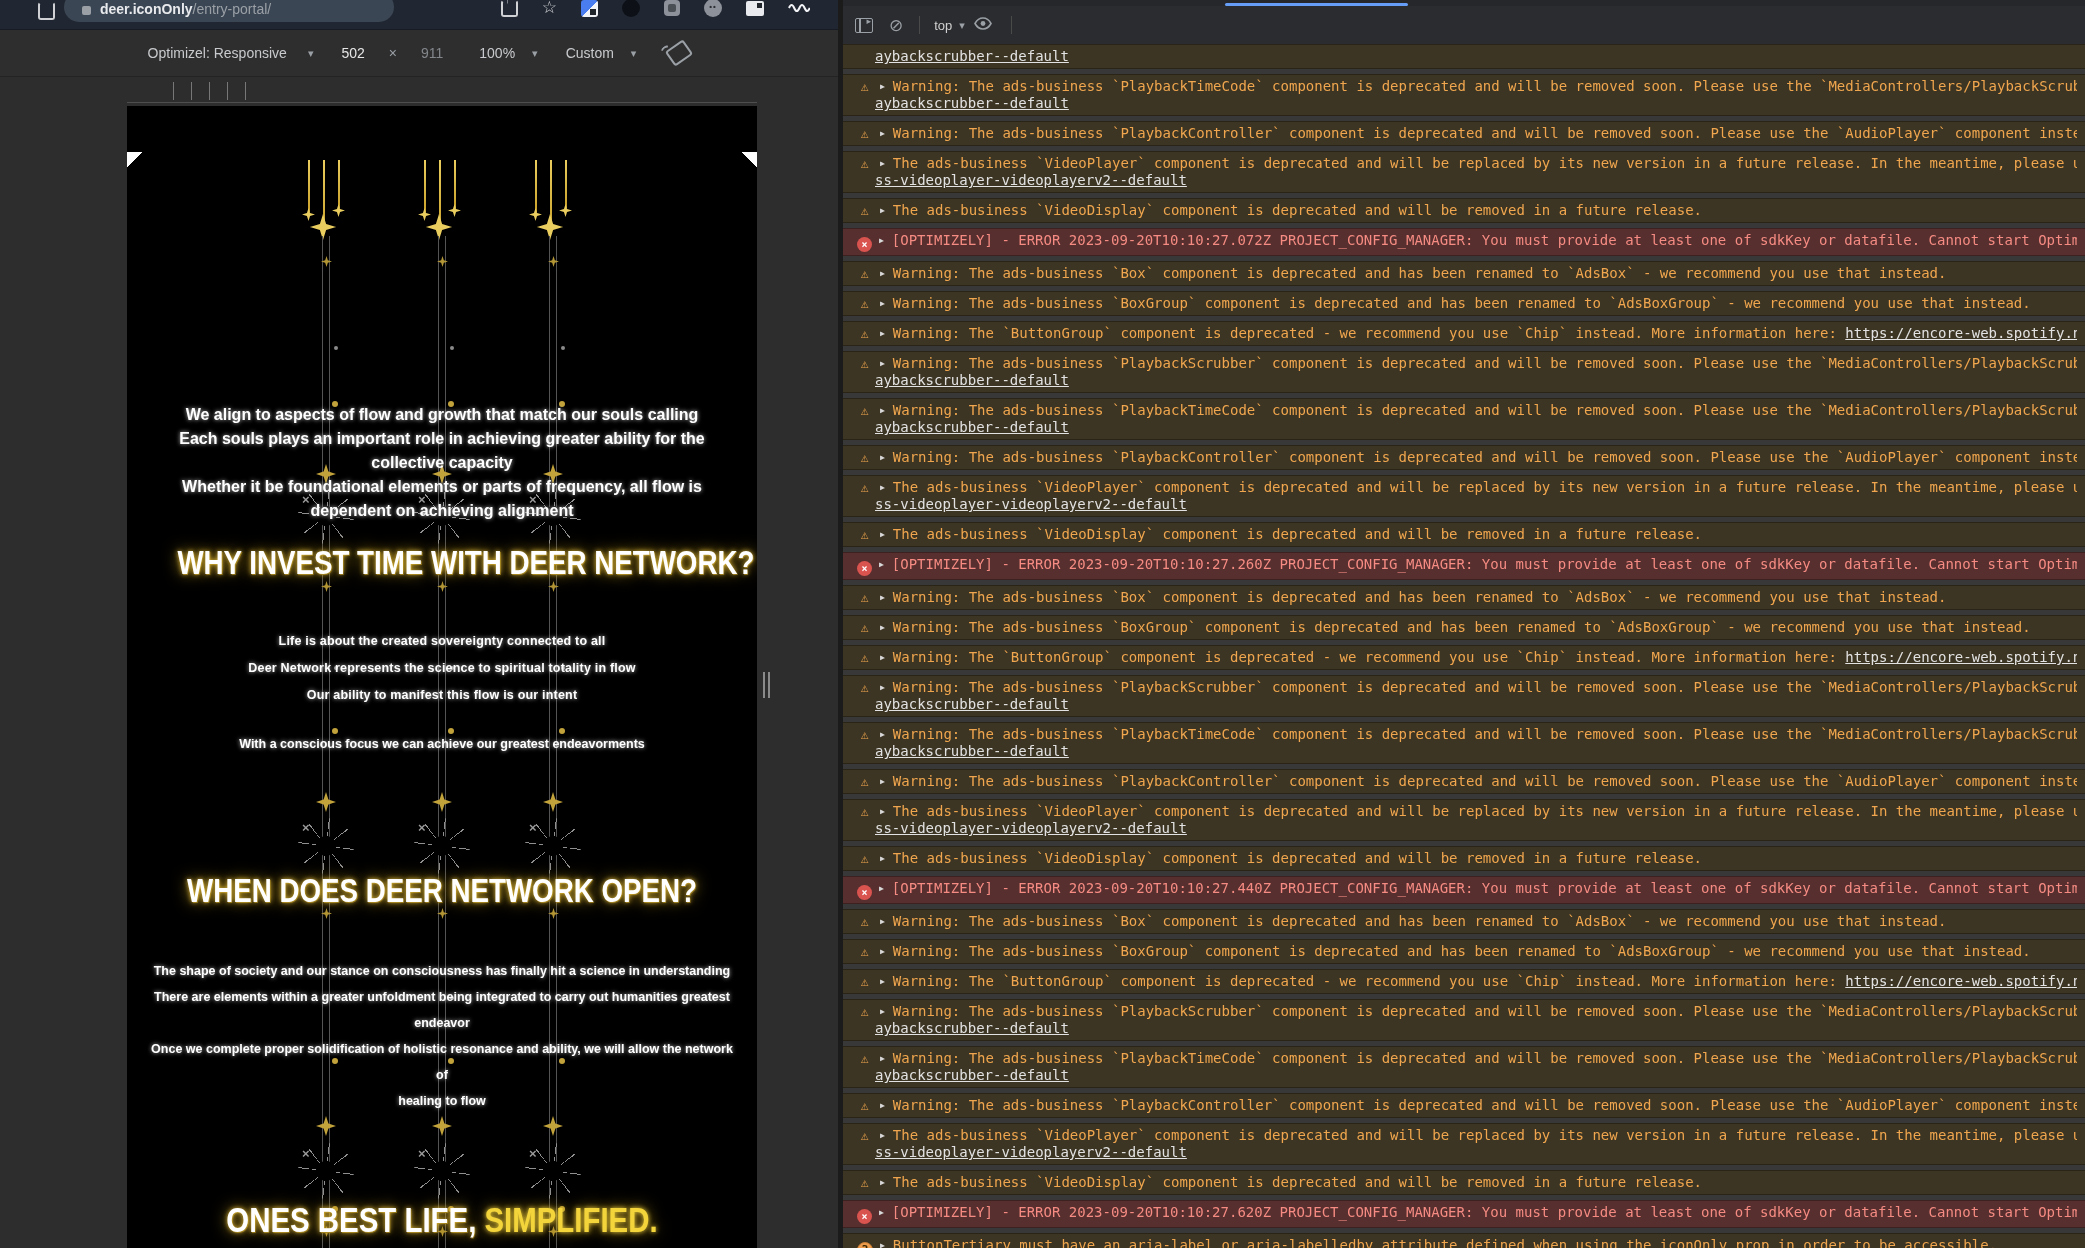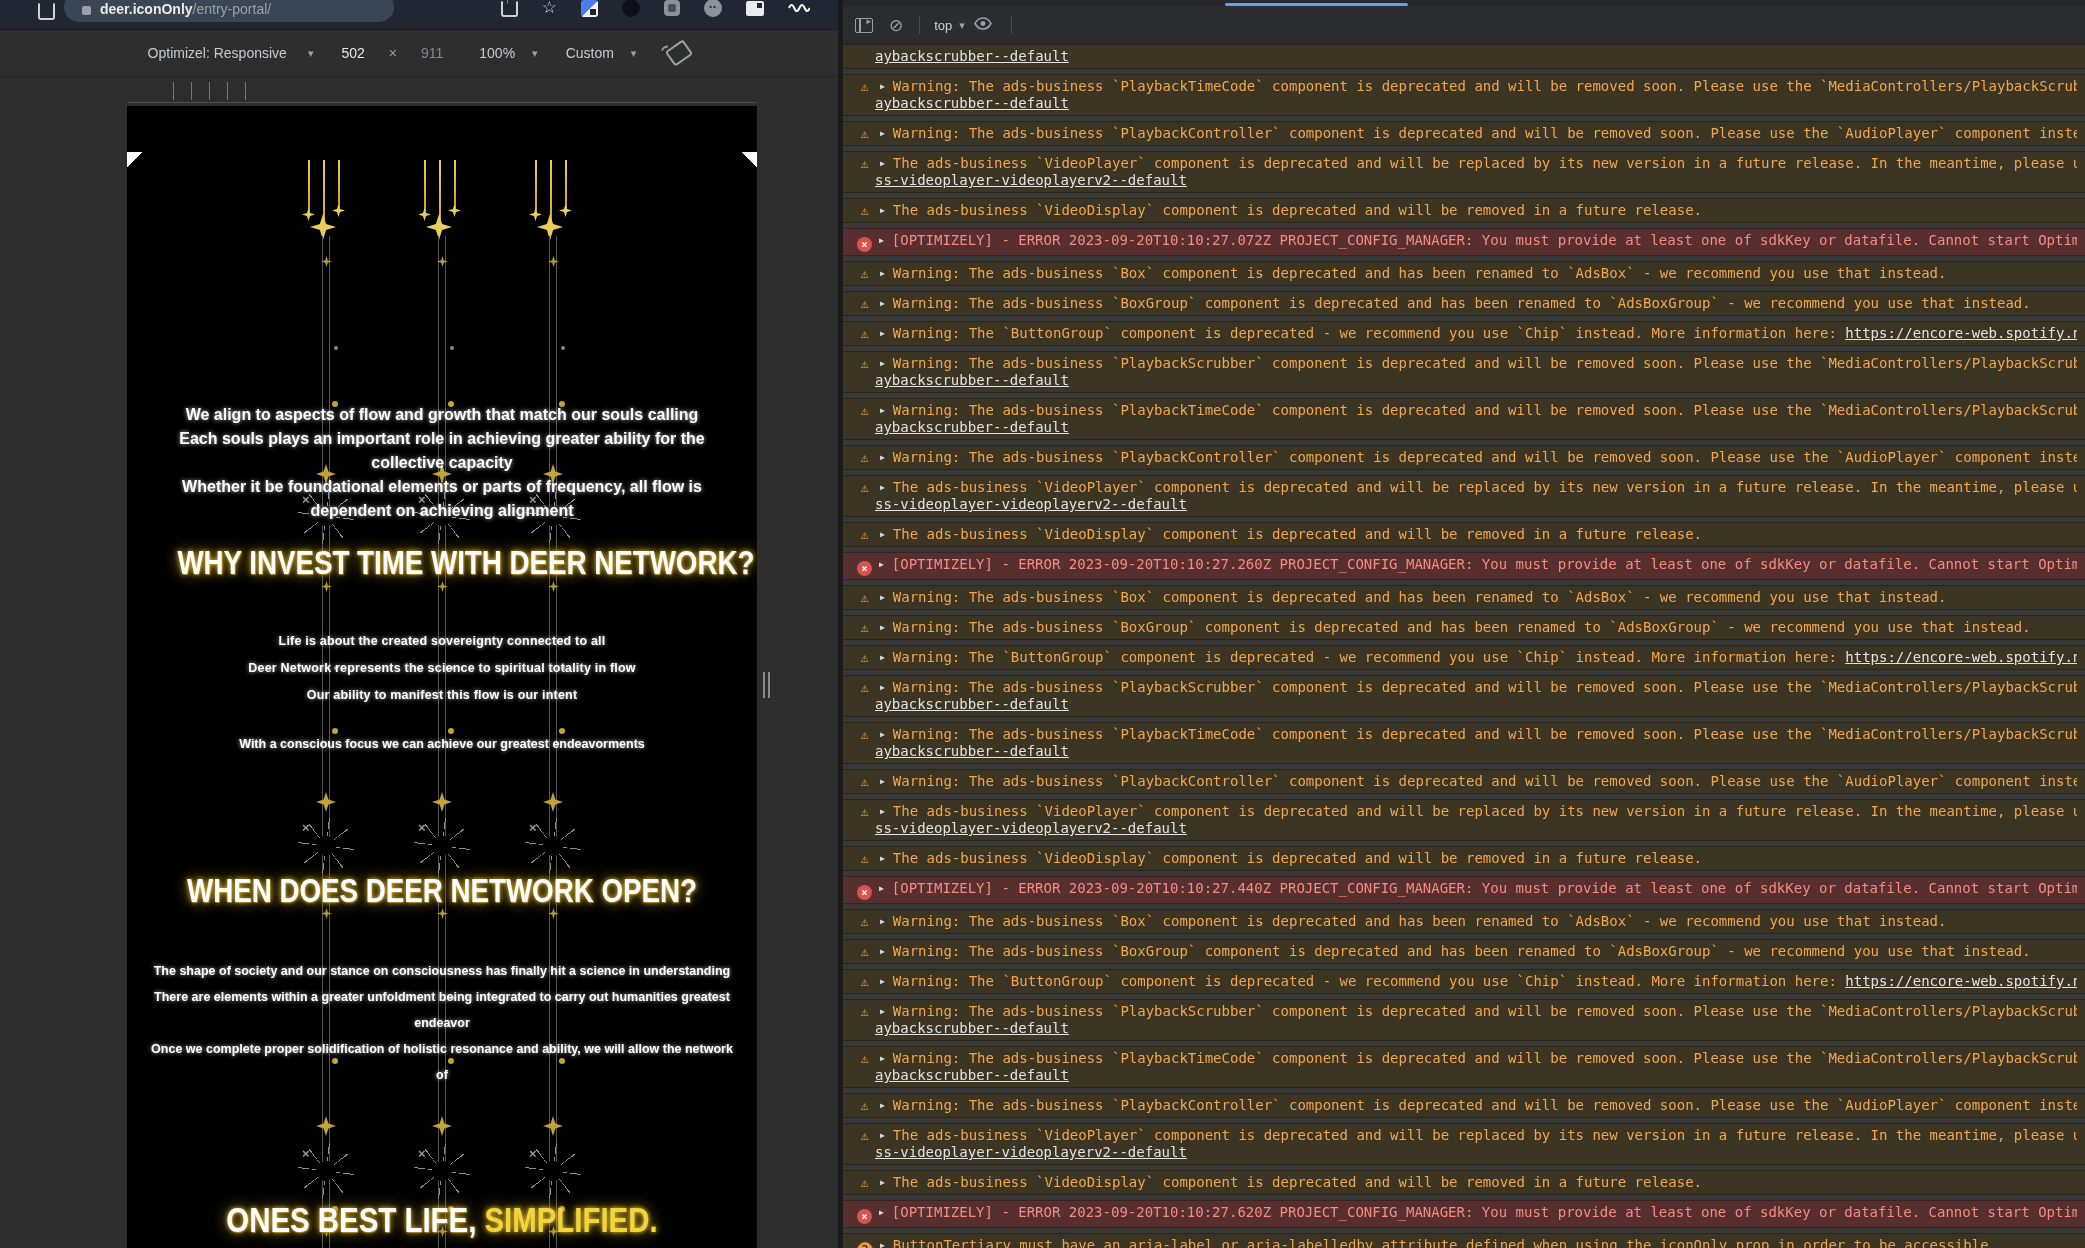--- a/index.html
+++ b/index.html
@@ -295,20 +295,21 @@
       </div>
       <div class="pp-body pp-extra">With a conscious focus we can achieve our greatest endeavorments</div>
 
       <div class="pp-h pp-h2">WHEN DOES DEER NETWORK OPEN?</div>
 
       <div class="pp-body pp-open">
         <div>The shape of society and our stance on consciousness has finally hit a science in understanding</div>
         <div>There are elements within a greater unfoldment being integrated to carry out humanities greatest</div>
         <div>endeavor</div>
         <div>Once we complete proper solidification of holistic resonance and ability, we will allow the network of</div>
+        <div>healing to flow</div>
       </div>
 
       <div class="pp-h pp-h3"><span>ONES BEST LIFE,</span><span class="gold"> SIMPLIFIED.</span></div>
     </div>
 
     <div class="drag-handle">
         <i></i>
         <i></i>
       </div>
   </div>

